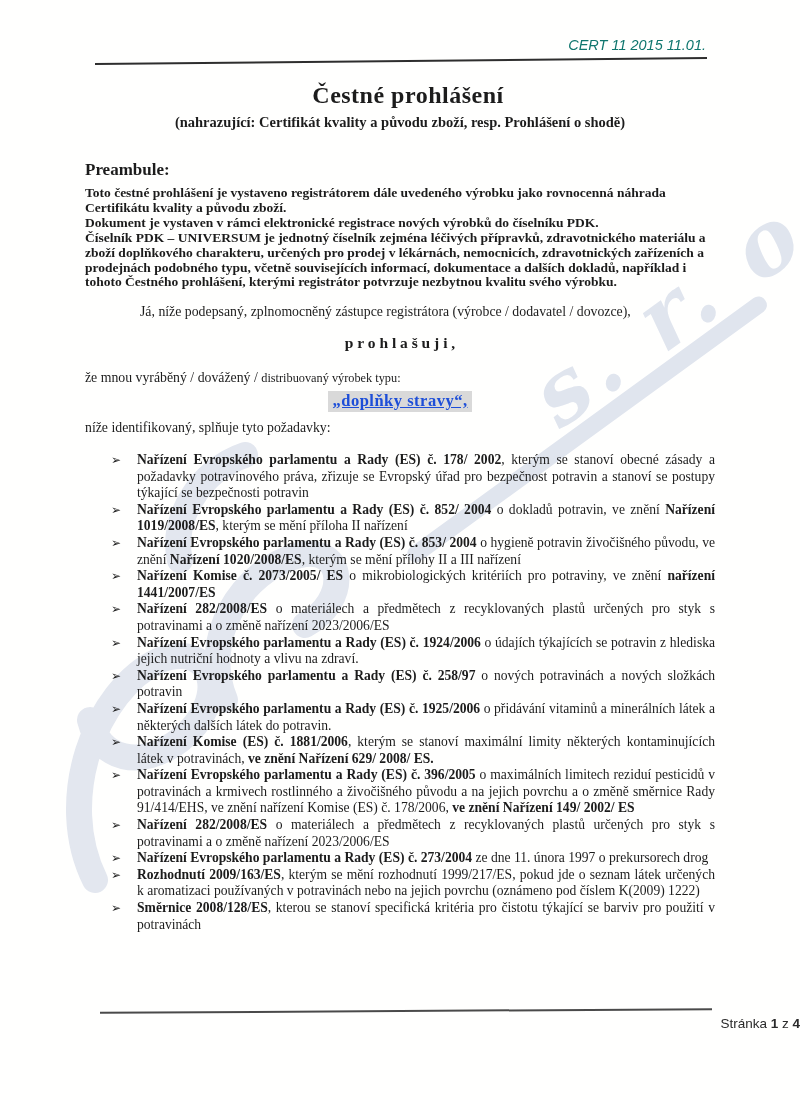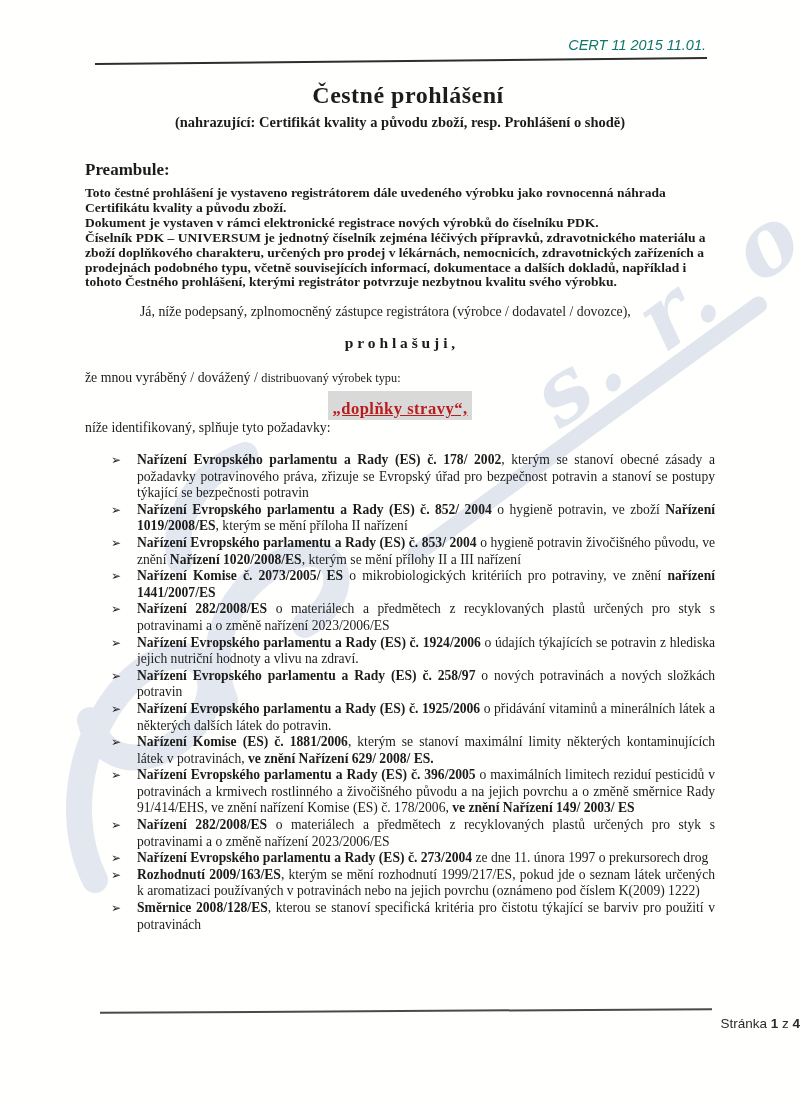--- a/index.html
+++ b/index.html
@@ -60,23 +60,23 @@
   }
   .product-line .small{font-size:12.3px;}
   .product-type-row{
     position:absolute;top:391px;left:0;width:100%;
     text-align:center;z-index:2;
   }
   .product-type{
     display:inline-block;
     font-size:16.5px;font-weight:bold;
     text-decoration:underline;
-    color:#b91c1c;
+    color:#1d4ed8;
     background:#d9d9d9;
-    padding:8px 4px 1px 4px;
+    padding:0 4px 1px 4px;
     letter-spacing:0.5px;
   }
   .req-intro{
     position:absolute;top:420px;left:85px;width:630px;
     font-size:13.8px;z-index:2;
   }
   
   .req-list{
     position:absolute;top:452px;left:85px;width:630px;
     margin:0;padding:0;list-style:none;z-index:2;
@@ -146,29 +146,29 @@
   <div class="product-line">
     <span>že mnou vyráběný / dovážený  / </span><span class="small">distribuovaný výrobek typu:</span>
   </div>
   <div class="product-type-row">
     <span class="product-type">„doplňky stravy“,</span>
   </div>
   <div class="req-intro">níže identifikovaný, splňuje tyto požadavky:</div>
 
   <ul class="req-list">
       <li><span class="bullet">➢</span><span><b>Nařízení Evropského parlamentu a Rady (ES) č. 178/ 2002</b><span>, kterým se stanoví obecné zásady a požadavky potravinového práva, zřizuje se Evropský úřad pro bezpečnost potravin a stanoví se postupy týkající se bezpečnosti potravin</span></span></li>
-      <li><span class="bullet">➢</span><span><b>Nařízení Evropského parlamentu a Rady (ES) č. 852/ 2004</b><span> o hygieně potravin, ve zboží </span><b>Nařízení 1019/2008/ES</b><span>, kterým se mění příloha II nařízení</span></span></li>
+      <li><span class="bullet">➢</span><span><b>Nařízení Evropského parlamentu a Rady (ES) č. 852/ 2004</b><span> o dokladů potravin, ve znění </span><b>Nařízení 1019/2008/ES</b><span>, kterým se mění příloha II nařízení</span></span></li>
       <li><span class="bullet">➢</span><span><b>Nařízení Evropského parlamentu a Rady (ES) č. 853/ 2004</b><span> o hygieně potravin živočišného původu, ve znění </span><b>Nařízení 1020/2008/ES</b><span>, kterým se mění přílohy II a III nařízení</span></span></li>
       <li><span class="bullet">➢</span><span><b>Nařízení Komise č. 2073/2005/ ES</b><span> o mikrobiologických kritériích pro potraviny, ve znění </span><b>nařízení 1441/2007/ES</b></span></li>
       <li><span class="bullet">➢</span><span><b>Nařízení 282/2008/ES</b><span> o materiálech a předmětech z recyklovaných plastů určených pro styk s potravinami a o změně nařízení 2023/2006/ES</span></span></li>
       <li><span class="bullet">➢</span><span><b>Nařízení Evropského parlamentu a Rady (ES) č. 1924/2006</b><span>  o údajích týkajících se potravin z hlediska jejich nutriční hodnoty a vlivu na zdraví.</span></span></li>
       <li><span class="bullet">➢</span><span><b>Nařízení Evropského parlamentu a Rady (ES) č. 258/97</b><span> o nových potravinách a nových složkách potravin</span></span></li>
       <li><span class="bullet">➢</span><span><b>Nařízení Evropského parlamentu a Rady (ES) č. 1925/2006</b><span>  o přidávání vitaminů a minerálních látek a některých dalších látek do potravin.</span></span></li>
       <li><span class="bullet">➢</span><span><b>Nařízení Komise (ES) č. 1881/2006</b><span>, kterým se stanoví maximální limity některých kontaminujících látek v potravinách, </span><b>ve znění Nařízení 629/ 2008/ ES.</b></span></li>
-      <li><span class="bullet">➢</span><span><b>Nařízení Evropského parlamentu a Rady (ES) č. 396/2005</b><span> o maximálních limitech reziduí pesticidů v potravinách a krmivech rostlinného a živočišného původu a na jejich povrchu a o změně směrnice Rady 91/414/EHS, ve znění nařízení Komise (ES) č. 178/2006, </span><b>ve znění Nařízení 149/ 2003/ ES</b></span></li>
+      <li><span class="bullet">➢</span><span><b>Nařízení Evropského parlamentu a Rady (ES) č. 396/2005</b><span> o maximálních limitech reziduí pesticidů v potravinách a krmivech rostlinného a živočišného původu a na jejich povrchu a o změně směrnice Rady 91/414/EHS, ve znění nařízení Komise (ES) č. 178/2006, </span><b>ve znění Nařízení 149/ 2002/ ES</b></span></li>
       <li><span class="bullet">➢</span><span><b>Nařízení 282/2008/ES</b><span> o materiálech a předmětech z recyklovaných plastů určených pro styk s potravinami a o změně nařízení 2023/2006/ES</span></span></li>
       <li><span class="bullet">➢</span><span><b>Nařízení Evropského parlamentu a Rady (ES) č. 273/2004</b><span> ze dne 11. února 1997 o prekursorech drog</span></span></li>
       <li><span class="bullet">➢</span><span><b>Rozhodnutí 2009/163/ES</b><span>, kterým se mění rozhodnutí 1999/217/ES, pokud jde o seznam látek určených k aromatizaci používaných v potravinách nebo na jejich povrchu (oznámeno pod číslem K(2009) 1222)</span></span></li>
       <li><span class="bullet">➢</span><span><b>Směrnice 2008/128/ES</b><span>, kterou se stanoví specifická kritéria pro čistotu týkající se barviv pro použití v potravinách</span></span></li>
     </ul>
 
   <div class="footer-rule"></div>
   <div class="footer-text">
     <span>Stránka</span>&nbsp;<b>1</b>
     <span>z</span>

